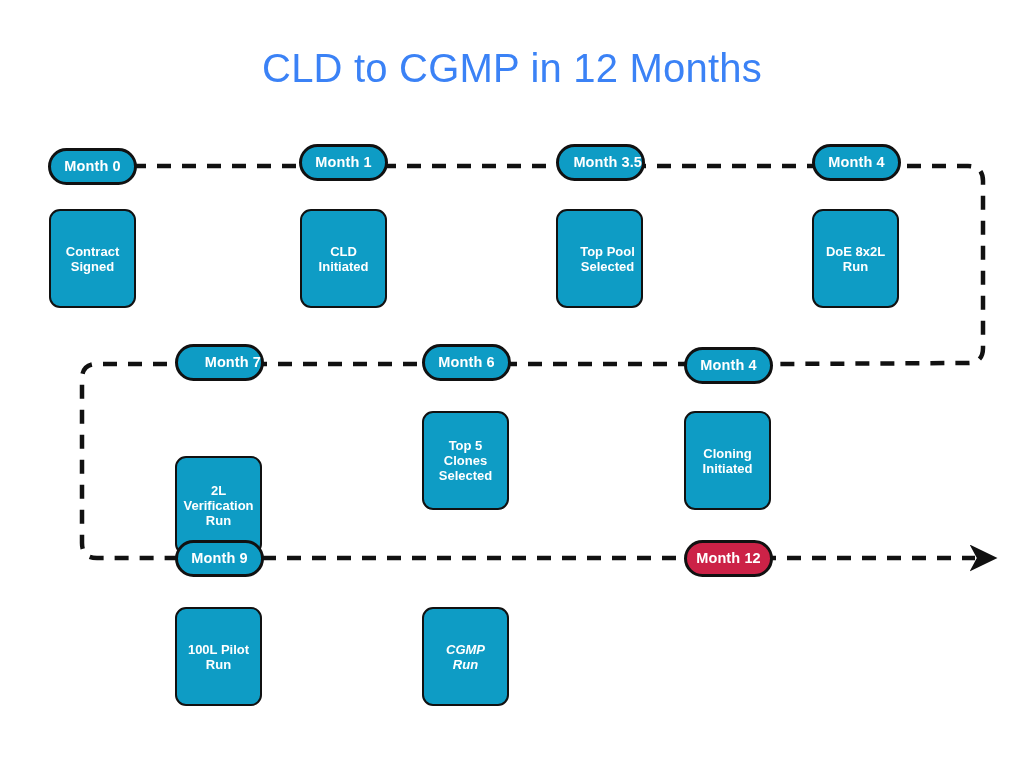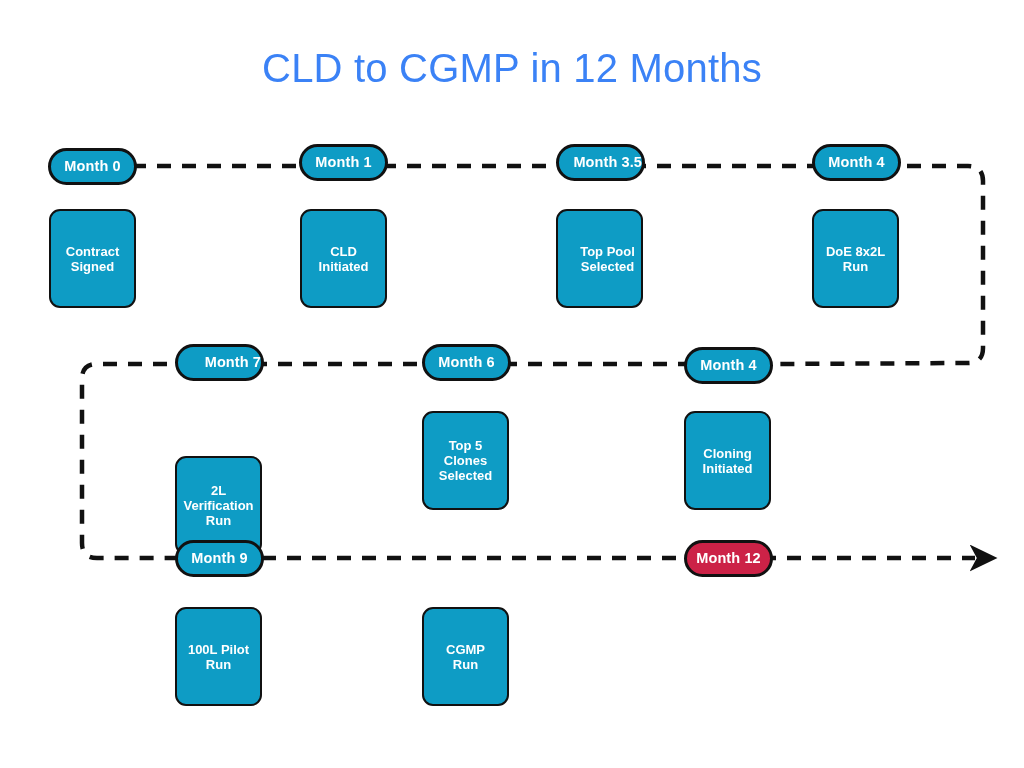--- a/index.html
+++ b/index.html
@@ -180,21 +180,21 @@
   </div>
 
   <div class="pill" style="left:175px; top:540px;">
     <span class="pill-label">Month 9</span>
   </div>
   <div class="card" style="left:175px; top:607px;">
     <span class="card-label">100L Pilot
 Run</span>
   </div>
 
-  <div class="card" style="left:422px; top:607px;">
+  <div class="card" style="left:422px; top:607px;font-style:italic;">
     <span class="card-label">CGMP
 Run</span>
   </div>
 
   <div class="pill accent-red" style="left:684px; top:540px;">
     <span class="pill-label">Month 12</span>
   </div>
 
 </div>
 

